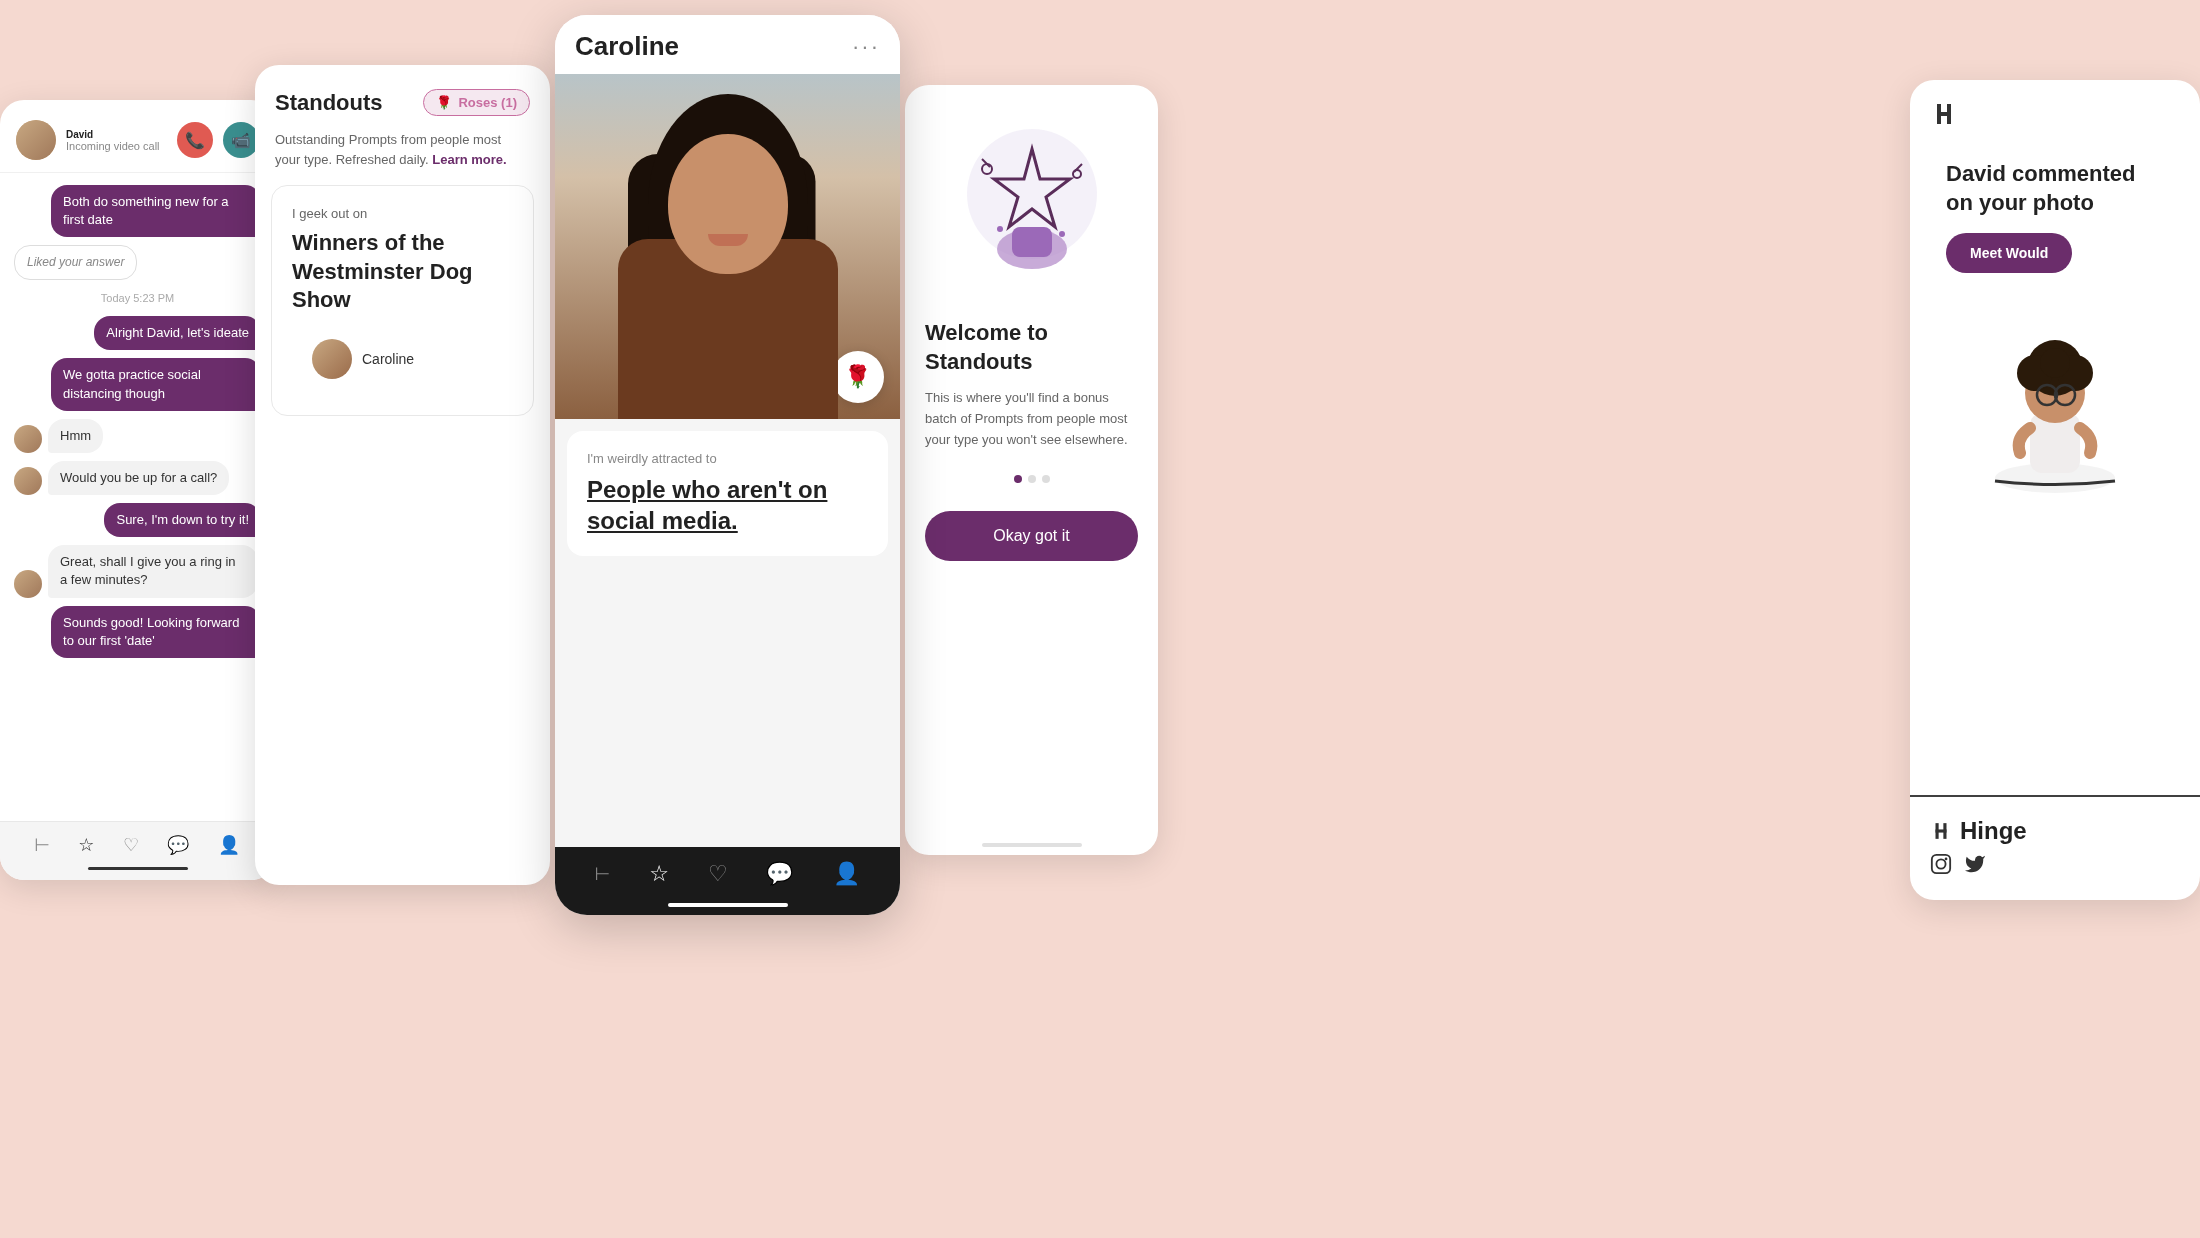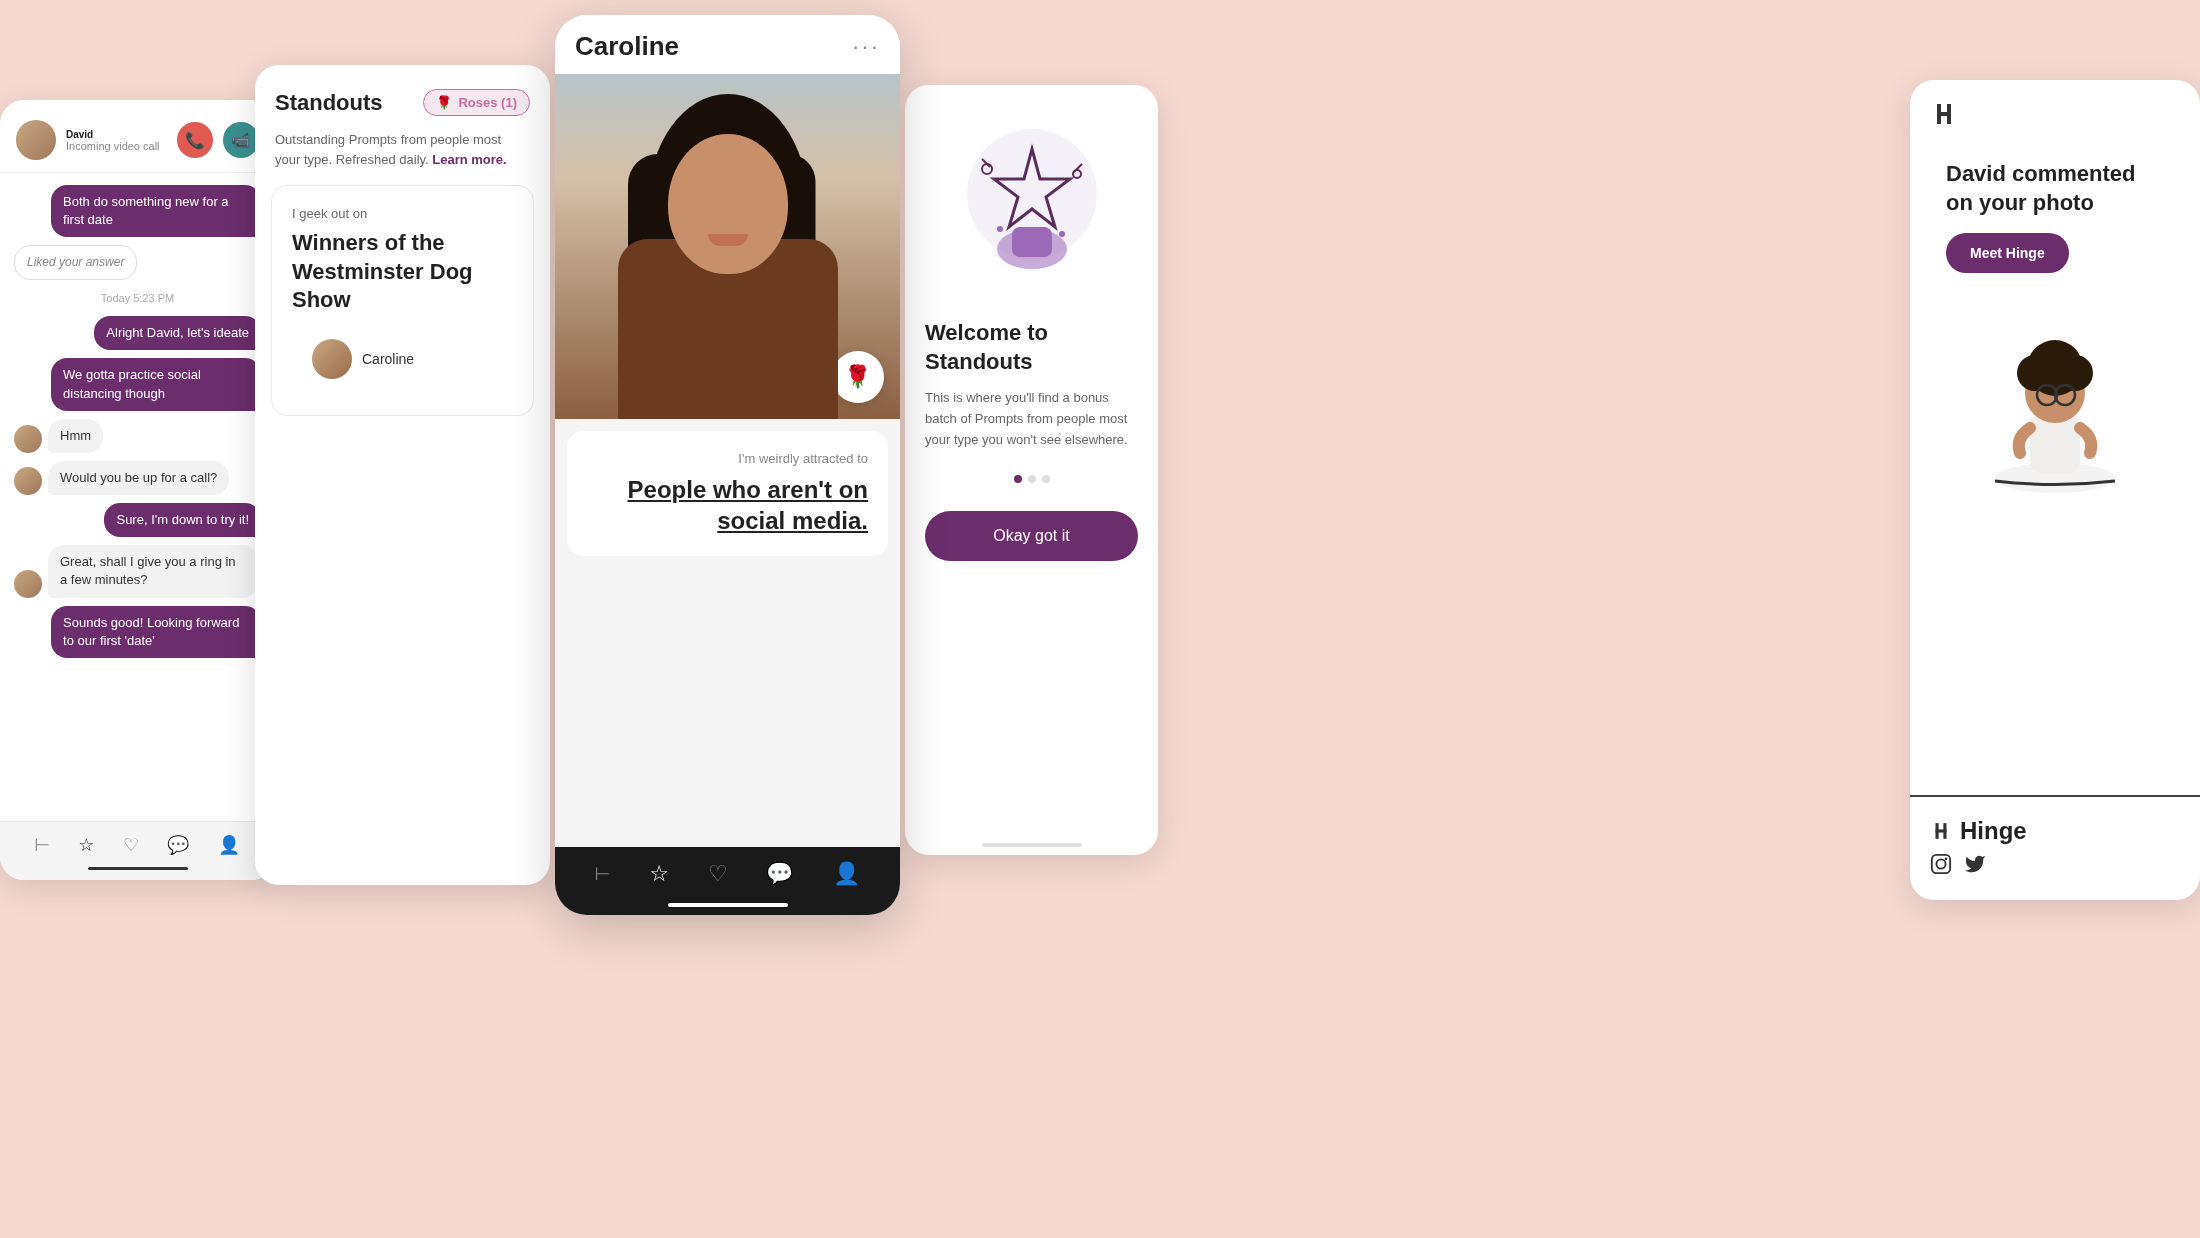--- a/index.html
+++ b/index.html
@@ -218,21 +218,20 @@
       display: flex; align-items: center; justify-content: center;
       font-size: 22px;
       box-shadow: 0 2px 12px rgba(0,0,0,0.15);
     }
 
     .profile-prompt-card {
       margin: 12px;
       background: white;
       border-radius: 16px;
       padding: 20px;
-      text-align: right;
     }
     .prompt-card-label { font-size: 13px; color: #888; margin-bottom: 8px; }
     .prompt-card-text { font-size: 24px; font-weight: 700; color: #222; line-height: 1.3; text-decoration: underline; }
 
     .profile-nav {
       position: absolute;
       bottom: 0; left: 0; right: 0;
       background: #1a1a1a;
       padding: 14px 20px 28px;
       display: flex;
@@ -518,21 +517,21 @@
 
       <svg width="28" height="28" viewBox="0 0 28 28" fill="none">
         <rect x="7" y="4" width="4" height="20" fill="#333"></rect>
         <rect x="17" y="4" width="4" height="20" fill="#333"></rect>
         <rect x="7" y="12" width="14" height="4" fill="#333"></rect>
       </svg>
     </div>
 
     <div class="notification-card">
       <div class="notification-text">David commented on your photo</div>
-      <button class="meet-btn">Meet Hinge</button>
+      <button class="meet-btn">Meet Would</button>
     </div>
 
     <div style="width:180px;height:180px;margin:20px auto;position:relative;">
       <svg viewBox="0 0 180 180" width="180" height="180">
 
         <ellipse cx="90" cy="165" rx="60" ry="15" fill="#e8e8e8" opacity="0.5"></ellipse>
 
         <rect x="65" y="100" width="50" height="60" rx="12" fill="#f0eded"></rect>
 
         <circle cx="90" cy="80" r="30" fill="#c8906a"></circle>

